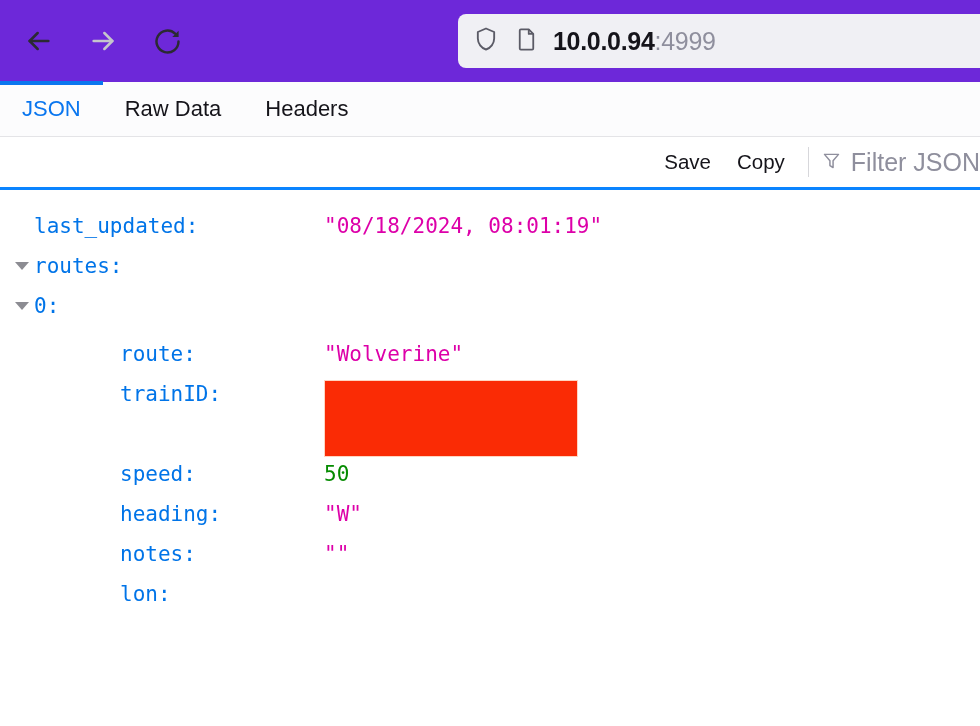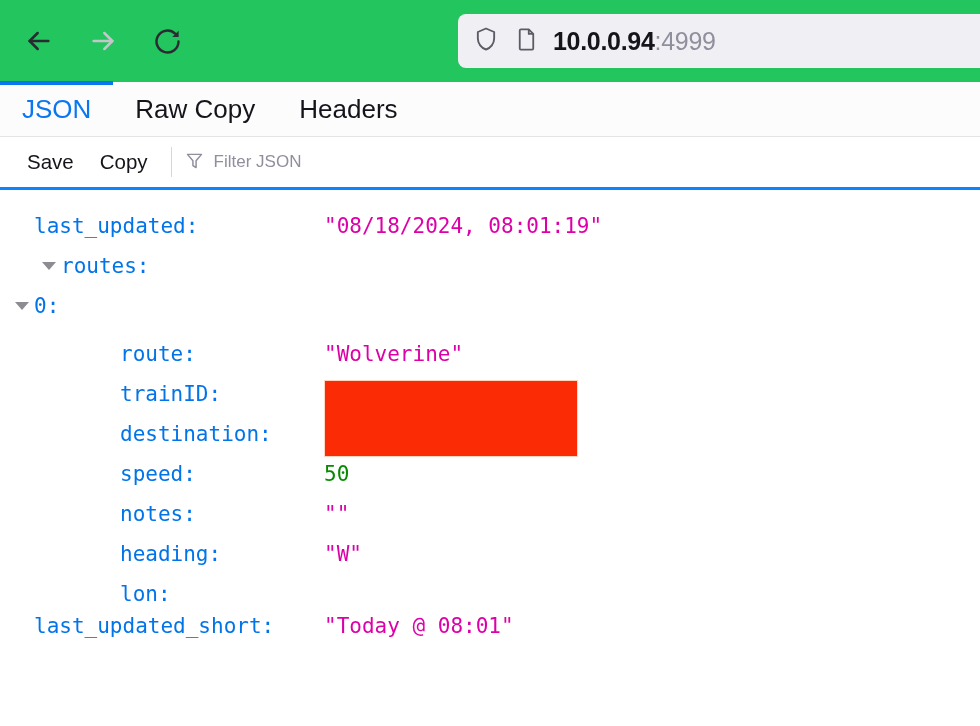--- a/index.html
+++ b/index.html
@@ -6,21 +6,21 @@
   html, body {
     width: 980px; height: 726px;
     background: #ffffff;
     font-family: "Liberation Sans", sans-serif;
     overflow: hidden;
   }
 
   
   .chrome {
     height: 82px;
-    background: #22c55e;
+    background: #6d28d9;
     display: flex;
     align-items: center;
     padding: 0 18px;
     position: relative;
   }
   .nav-btns { display: flex; align-items: center; gap: 22px; }
   .nav-btn {
     width: 42px; height: 42px;
     display: flex; align-items: center; justify-content: center;
     border-radius: 6px;
@@ -56,21 +56,21 @@
     height: 55px;
     background: #fcfcfd;
     display: flex;
     align-items: stretch;
     border-bottom: 1px solid #e4e4e7;
     position: relative;
   }
   .tab {
     display: flex; align-items: center;
     padding: 0 22px;
-    font-size: 26px;
+    font-size: 22px;
     color: #15141a;
     cursor: pointer;
     position: relative;
   }
   .tab.active { color: #0a76ef; }
   .tab.active::before {
     content: "";
     position: absolute;
     left: 0; right: 0; top: -1px;
     height: 4px;
@@ -79,20 +79,21 @@
 
   
   .toolbar {
     height: 53px;
     background: #ffffff;
     display: flex;
     align-items: center;
     padding-left: 14px;
     gap: 0;
     border-bottom: 3px solid #0a84ff;
+    justify-content: flex-end;
   }
   .tb-btn {
     font-size: 20.5px;
     color: #15141a;
     padding: 0 13px;
     cursor: pointer;
     white-space: nowrap;
   }
   .tb-sep {
     width: 1px;
@@ -101,21 +102,21 @@
     margin: 0 8px 0 10px;
   }
   .filter-wrap {
     display: flex;
     align-items: center;
     gap: 9px;
     cursor: text;
     padding-left: 4px;
   }
   .filter-ph {
-    font-size: 17px;
+    font-size: 25px;
     color: #8f8f9d;
     white-space: nowrap;
   }
 
   
   .json-panel {
     position: relative;
     height: 616px;
     background: #ffffff;
     padding-top: 16px;
@@ -149,21 +150,21 @@
   }
   .val {
     position: absolute;
     left: 324px;
     font-size: 21px;
     white-space: nowrap;
   }
   .val.str { color: #dd00a9; }
   .val.num { color: #058b00; }
 
-  .ind0 { padding-left: 14px; margin-left: 27px; }
+  .ind0 { padding-left: 14px; }
   .ind1 { padding-left: 14px; }
   .ind3 { padding-left: 100px; align-items: flex-end; }
 
   
   .redaction {
     position: absolute;
     left: 324px;
     top: 190px;
     width: 254px;
     height: 77px;
@@ -217,21 +218,21 @@
     </span>
     <span class="url-text"><span>10.0.0.94</span><span class="url-port">:4999</span></span>
   </div>
 </div>
 
 <div class="tabs">
   <div class="tab active">
     <span>JSON</span>
   </div>
   <div class="tab">
-    <span>Raw Copy</span>
+    <span>Raw Data</span>
   </div>
   <div class="tab">
     <span>Headers</span>
   </div>
 </div>
 
 <div class="toolbar">
   <div class="tb-btn">Save</div>
   <div class="tb-btn">Copy</div>
   <div class="tb-sep"></div>
@@ -269,42 +270,36 @@
         <span class="key">route:</span>
         <span class="val str">"Wolverine"</span>
       </div>
       <div class="row ind3">
         <span class="twisty spacer"></span>
         <span class="key">trainID:</span>
         <span class="val str">"351-18"</span>
       </div>
       <div class="row ind3">
         <span class="twisty spacer"></span>
-        <span class="key">destination:</span>
         <span class="val str">"Chicago Union"</span>
       </div>
       <div class="row ind3">
         <span class="twisty spacer"></span>
         <span class="key">speed:</span>
         <span class="val num">50</span>
       </div>
       <div class="row ind3">
         <span class="twisty spacer"></span>
+        <span class="key">heading:</span>
+        <span class="val str">"W"</span>
+      </div>
+      <div class="row ind3">
+        <span class="twisty spacer"></span>
         <span class="key">notes:</span>
         <span class="val str">""</span>
       </div>
       <div class="row ind3">
         <span class="twisty spacer"></span>
-        <span class="key">heading:</span>
-        <span class="val str">"W"</span>
-      </div>
-      <div class="row ind3">
-        <span class="twisty spacer"></span>
         <span class="key">lon:</span>
-      </div>
-      <div class="row ind1">
-        <span class="twisty spacer"></span>
-        <span class="key">last_updated_short:</span>
-        <span class="val str">"Today @ 08:01"</span>
       </div>
     </div>
   <div class="redaction" style="background: rgb(250, 43, 5);"></div>
 </div>
 
 </body></html>

